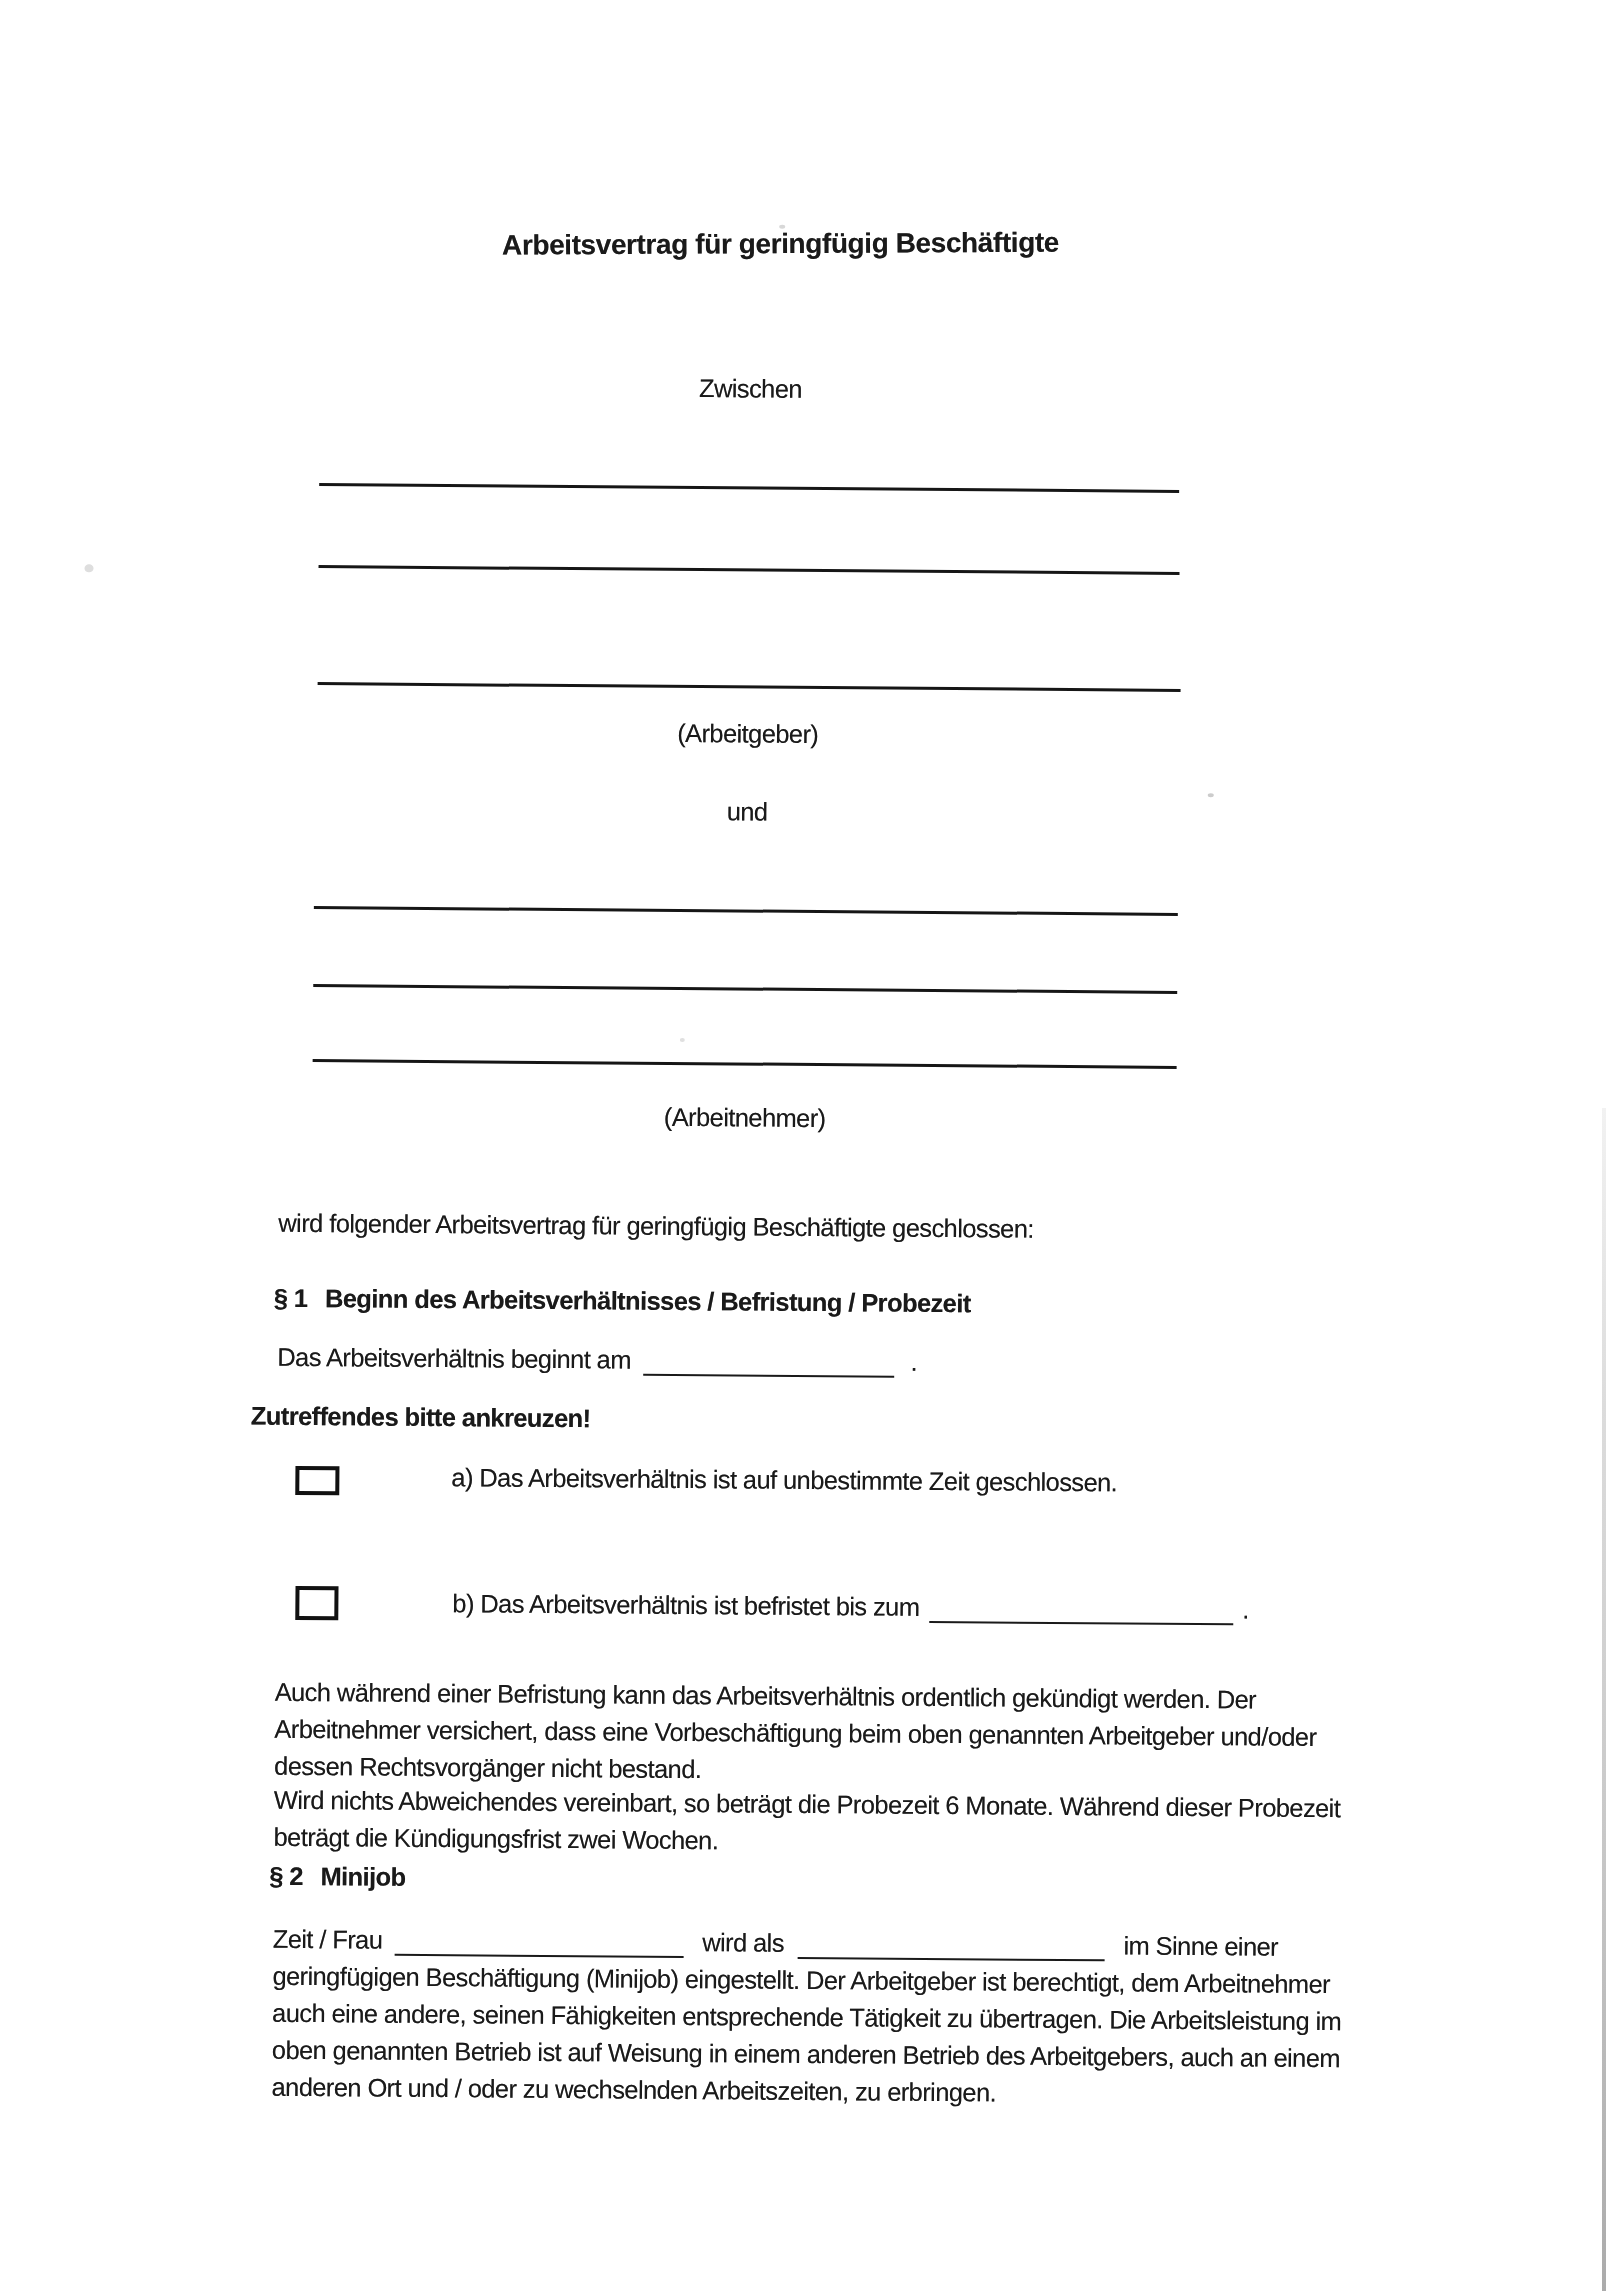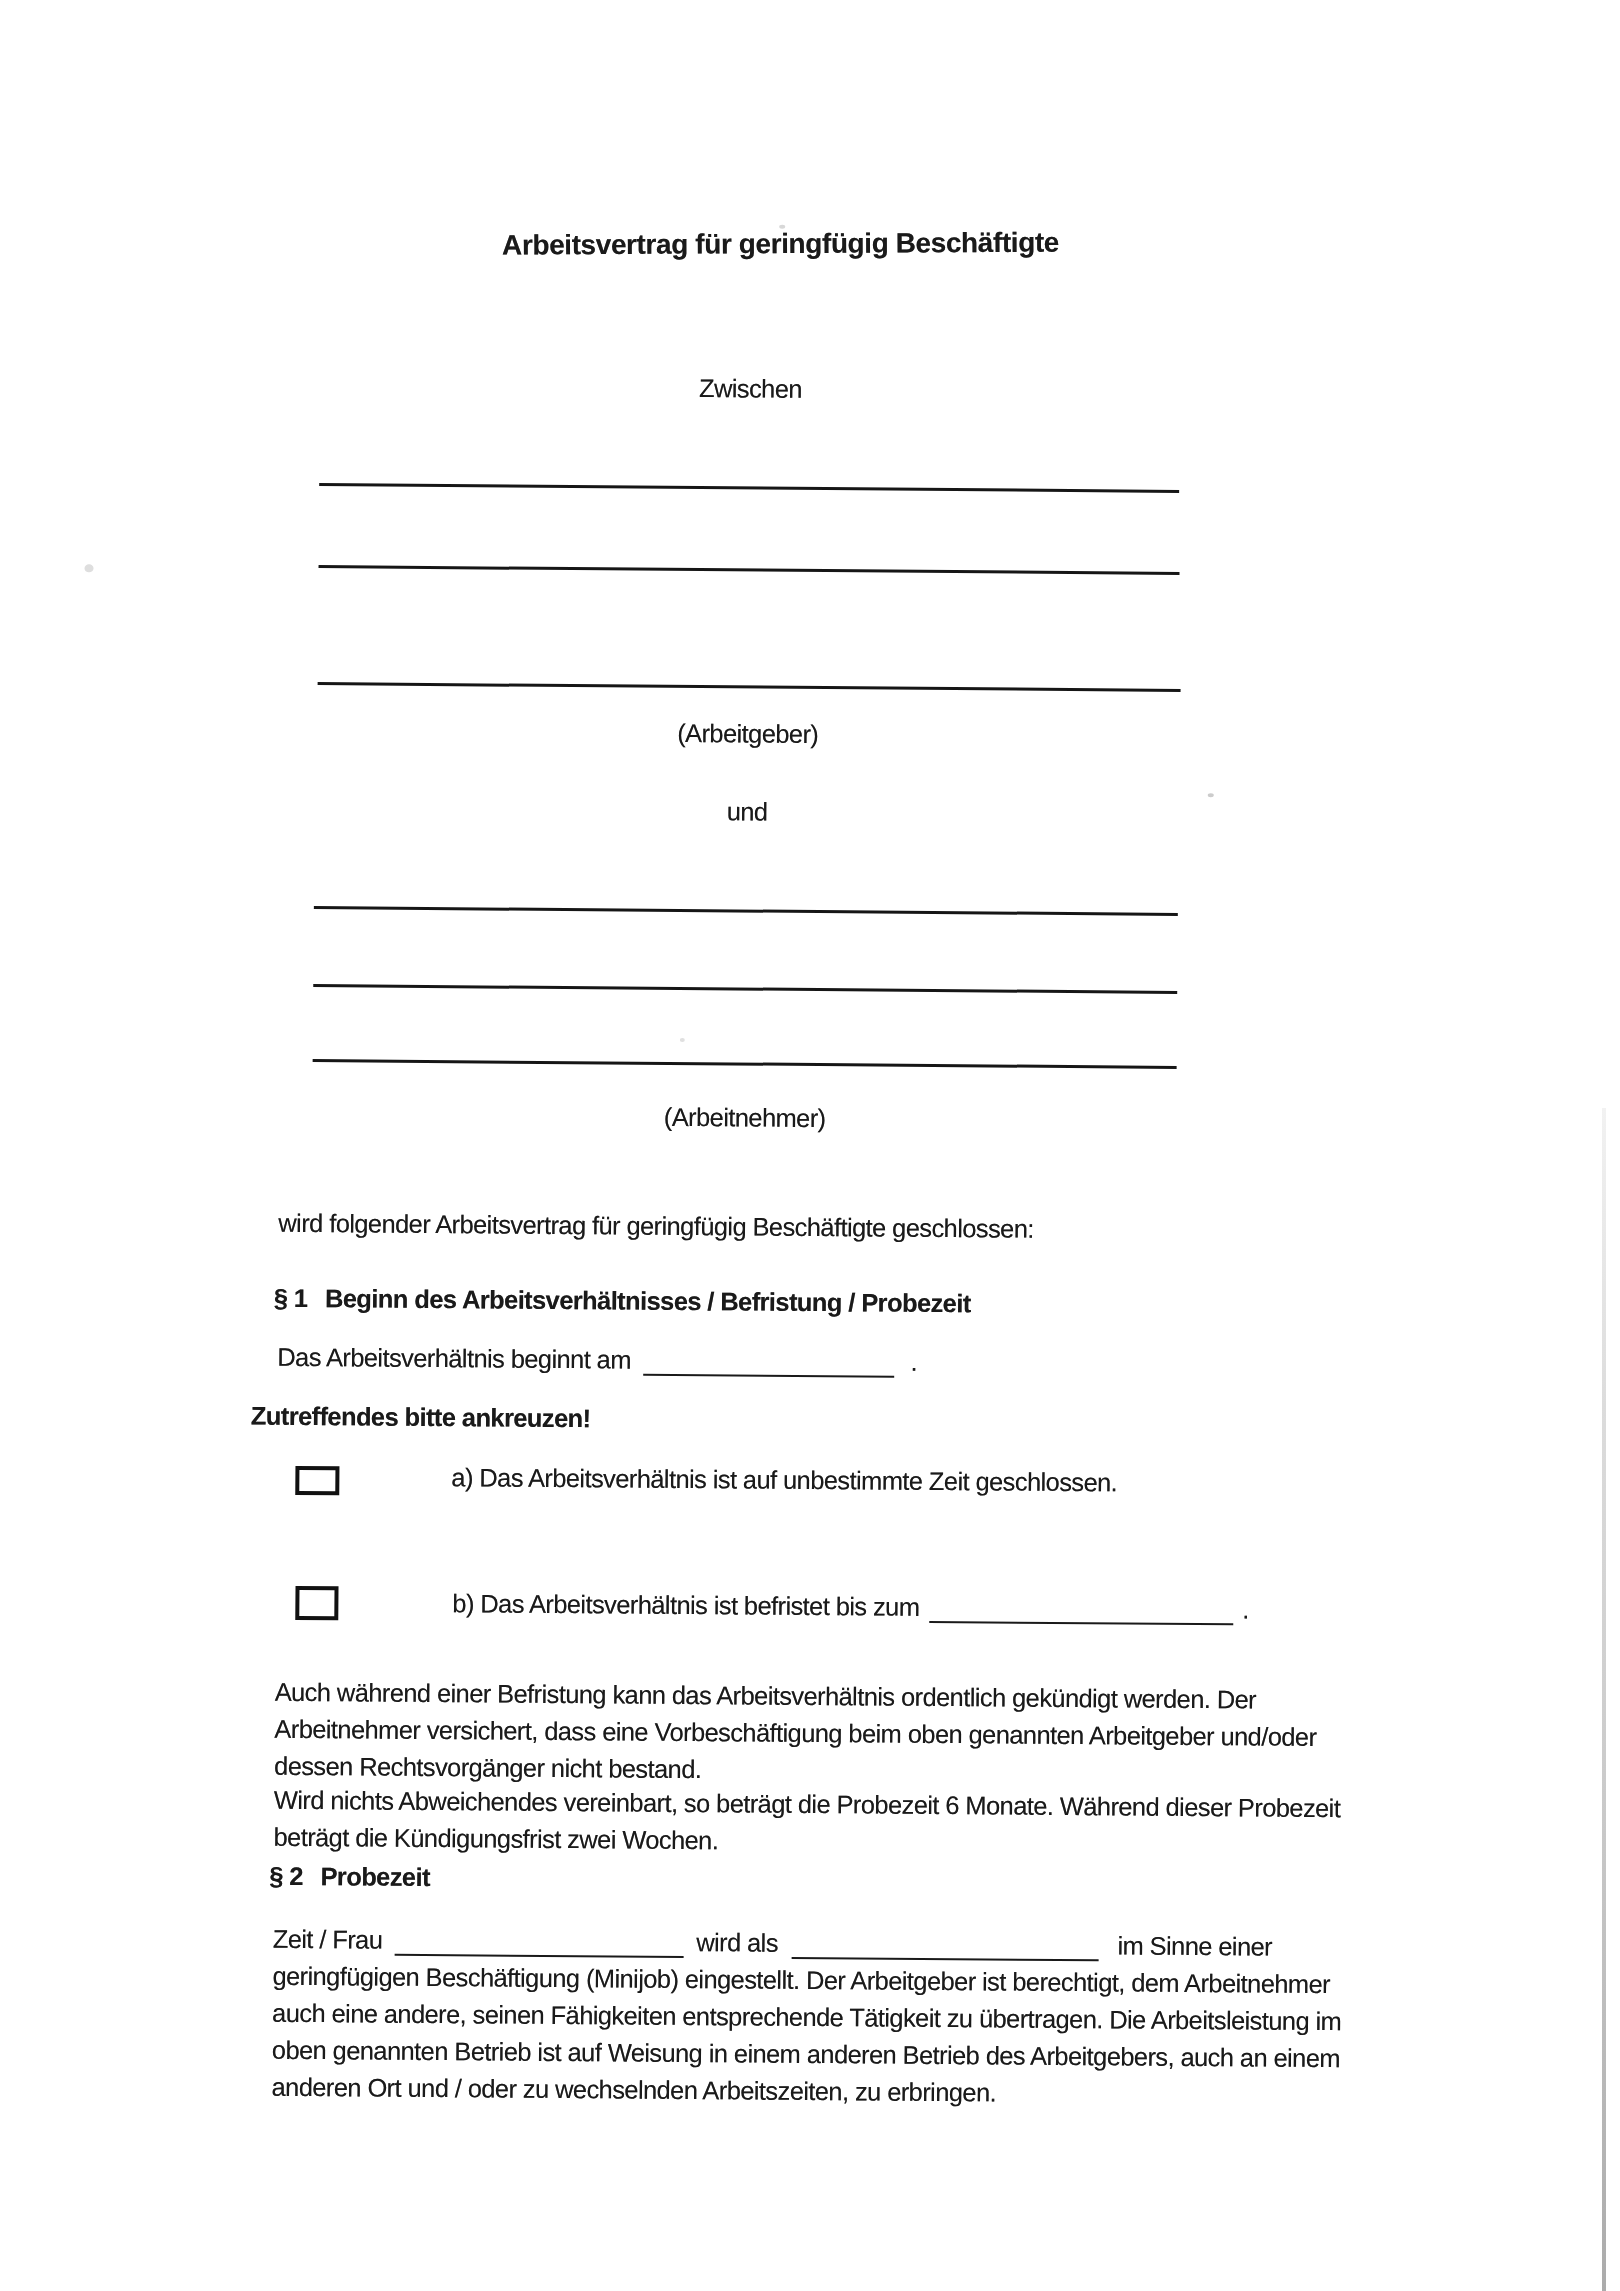--- a/index.html
+++ b/index.html
@@ -138,28 +138,28 @@
       <div>Arbeitnehmer versichert, dass eine Vorbeschäftigung beim oben genannten Arbeitgeber und/oder</div>
       <div>dessen Rechtsvorgänger nicht bestand.</div>
     </div>
 
     <div class="para" style="left:279px;top:1786px;">
       <div>Wird nichts Abweichendes vereinbart, so beträgt die Probezeit 6 Monate. Während dieser Probezeit</div>
       <div>beträgt die Kündigungsfrist zwei Wochen.</div>
     </div>
 
     <div class="txt bold" style="left:275px;top:1866px;">
-      <span class="sec-num">§ 2</span><span class="sec-title">Probezeit</span>
+      <span class="sec-num">§ 2</span><span class="sec-title">Minijob</span>
     </div>
 
     <div class="para" style="left:279px;top:1925px;">
       <div>
         <span>Zeit / Frau</span>
         <span class="blank" style="width:289px;margin-left:5.9px;"></span>
-        <span style="margin-left:6px;">wird als</span>
+        <span style="margin-left:12px;">wird als</span>
         <span class="blank" style="width:307px;margin-left:7.8px;"></span>
         <span style="margin-left:11.8px;">im Sinne einer</span>
       </div>
       <div>geringfügigen Beschäftigung (Minijob) eingestellt. Der Arbeitgeber ist berechtigt, dem Arbeitnehmer</div>
       <div>auch eine andere, seinen Fähigkeiten entsprechende Tätigkeit zu übertragen. Die Arbeitsleistung im</div>
       <div>oben genannten Betrieb ist auf Weisung in einem anderen Betrieb des Arbeitgebers, auch an einem</div>
       <div>anderen Ort und / oder zu wechselnden Arbeitszeiten, zu erbringen.</div>
     </div>
 
   </div>

